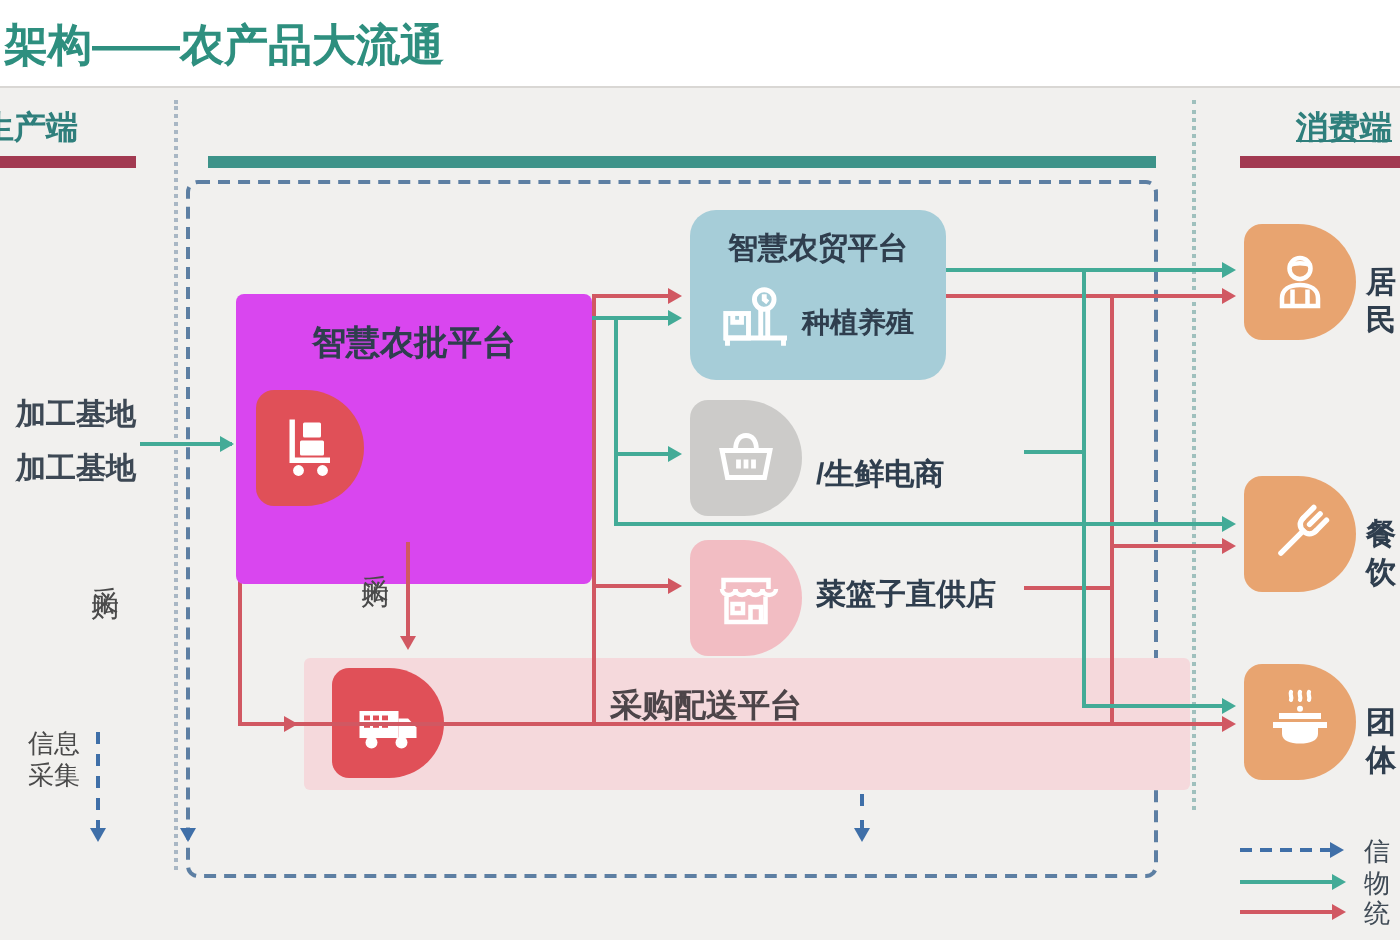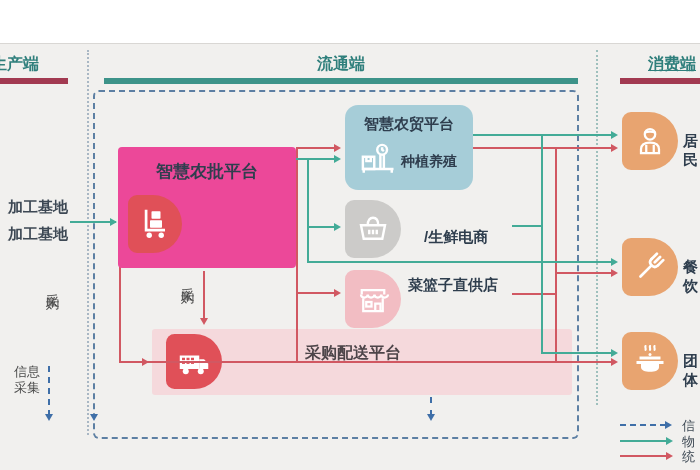--- a/index.html
+++ b/index.html
@@ -17,42 +17,42 @@
   .vtext{position:absolute;writing-mode:vertical-rl;letter-spacing:3px;
     font-size:14px;color:#4a4a4a;}
   .hdr{position:absolute;top:54px;font-size:16px;font-weight:bold;color:#2f7f7c;}
 </style>
 </head>
 <body>
 
 <div id="stage">
 
   <div class="abs" style="left:0;top:0;width:700px;height:43px;background:#ffffff;"></div>
+  <div class="abs" style="left:2px;top:8px;font-size:22px;font-weight:bold;color:#2e8f7f;">架构——农产品大流通</div>
   <div class="abs" style="left:0;top:43px;width:700px;height:1px;background:#d9d7d4;"></div>
 
   <div class="hdr" style="left:-9px;">生产端</div>
-  <div class="hdr" style="left:300px;width:82px;text-align:center;">流通端</div>
   <div class="hdr" style="left:648px;text-decoration:underline;">消费端</div>
   <div class="abs" style="left:0;top:78px;width:68px;height:6px;background:#a23a51;"></div>
   <div class="abs" style="left:104px;top:78px;width:474px;height:6px;background:#3d9389;"></div>
   <div class="abs" style="left:620px;top:78px;width:80px;height:6px;background:#a23a51;"></div>
 
   <div class="abs" style="left:87px;top:50px;height:385px;border-left:2px dotted #a9b7c4;"></div>
   <div class="abs" style="left:596px;top:50px;height:355px;border-left:2px dotted #9fc0bd;"></div>
 
   <div class="abs" style="left:93px;top:90px;width:482px;height:345px;border:2px dashed #5d7fa3;border-radius:6px;"></div>
 
   <div class="lbl" style="left:8px;top:198px;font-size:15px;color:#3d4854;">加工基地</div>
   <div class="lbl" style="left:8px;top:225px;font-size:15px;color:#3d4854;text-align:right;">加工基地</div>
   <div class="hl" style="left:70px;top:221px;width:46px;background:#43ab97;"></div>
   <span class="ar r" style="left:110px;top:218px;border-left-color:#43ab97;"></span>
   <div class="vtext" style="left:44px;top:282px;">采购</div>
   <div class="vl" style="left:119px;top:253px;height:110px;background:#d15862;"></div>
 
-  <div class="abs" style="left:118px;top:147px;width:178px;height:121px;background:#ec4899;border-radius:4px;">
+  <div class="abs" style="left:118px;top:147px;width:178px;height:145px;background:#d946ef;border-radius:4px;">
     <div class="lbl" style="left:0;right:0;top:13px;text-align:center;font-size:17px;">智慧农批平台</div>
     <div class="dshape" style="left:10px;top:48px;width:54px;height:58px;background:#e05058;">
       <svg viewBox="0 0 24 24">
           <rect x="9" y="3.5" width="6" height="5" rx=".5" fill="#fff"></rect>
           <rect x="8" y="9.5" width="8" height="5" rx=".5" fill="#fff"></rect>
           <path d="M4.5 2.5h1.8v12.7h11.7V17H4.5z" fill="#fff"></path>
           <circle cx="7.5" cy="19.5" r="1.8" fill="#fff"></circle>
           <circle cx="15.5" cy="19.5" r="1.8" fill="#fff"></circle>
         </svg>
     </div>
@@ -73,34 +73,34 @@
     <div class="lbl" style="left:56px;top:48px;font-size:14px;">种植养殖</div>
   </div>
 
   <div class="dshape" style="left:345px;top:200px;width:56px;height:58px;background:#cccbc9;">
     <svg viewBox="0 0 24 24" fill="none" stroke="#fff" stroke-width="1.6">
         <path d="M4 9.5h16l-1.8 9H5.8z"></path>
         <path d="M8.5 9.5C8.5 6 10 4.5 12 4.5s3.5 1.5 3.5 5"></path>
         <path d="M9.5 12.5v3M12 12.5v3M14.5 12.5v3"></path>
       </svg>
   </div>
-  <div class="lbl" style="left:424px;top:228px;font-size:15px;">/生鲜电商</div>
+  <div class="lbl" style="left:408px;top:228px;font-size:15px;">/生鲜电商</div>
 
   <div class="dshape" style="left:345px;top:270px;width:56px;height:58px;background:#f2bdc3;">
     <svg viewBox="0 0 24 24" fill="none" stroke="#fff" stroke-width="1.5">
         <path d="M4.5 9V6h15v3"></path>
         <path d="M4 9c0 1.2 1 2 2.2 2s2.3-.8 2.3-2c0 1.2 1 2 2.2 2s2.3-.8 2.3-2c0 1.2 1 2 2.2 2s2.3-.8 2.3-2c0 1.2 1 2 2.2 2s2.3-.8 2.3-2"></path>
         <path d="M5.5 11.5V20h13v-8.5"></path>
         <path d="M13.5 20v-5h3.5v5"></path>
         <rect x="7.5" y="14" width="3.5" height="3"></rect>
       </svg>
   </div>
-  <div class="lbl" style="left:408px;top:276px;font-size:15px;">菜篮子直供店</div>
-
-  <div class="abs" style="left:152px;top:329px;width:420px;height:66px;background:#f5d9dc;border-radius:3px;">
+  <div class="lbl" style="left:408px;top:288px;font-size:15px;">菜篮子直供店</div>
+
+  <div class="abs" style="left:152px;top:329px;width:420px;height:66px;background:#f5d9dc;border-radius:3px;padding-left:23px;">
     <div class="dshape" style="left:14px;top:5px;width:56px;height:55px;background:#e05058;">
       <svg viewBox="0 0 24 24">
           <path fill="#fff" d="M2.5 7h13v9h-13z"></path>
           <path fill="#fff" d="M15.5 9.5h3.2l2.8 3V16h-6z"></path>
           <circle cx="6.5" cy="17.5" r="2" fill="#fff"></circle>
           <circle cx="16.5" cy="17.5" r="2" fill="#fff"></circle>
           <g fill="#e05058">
             <rect x="4" y="8.5" width="2" height="1.6"></rect>
             <rect x="7" y="8.5" width="2" height="1.6"></rect>
             <rect x="10" y="8.5" width="2" height="1.6"></rect>

